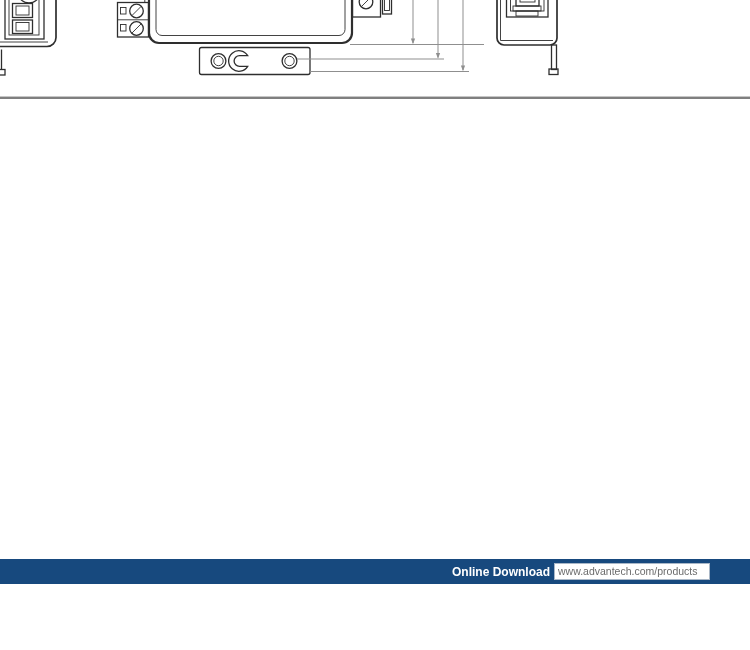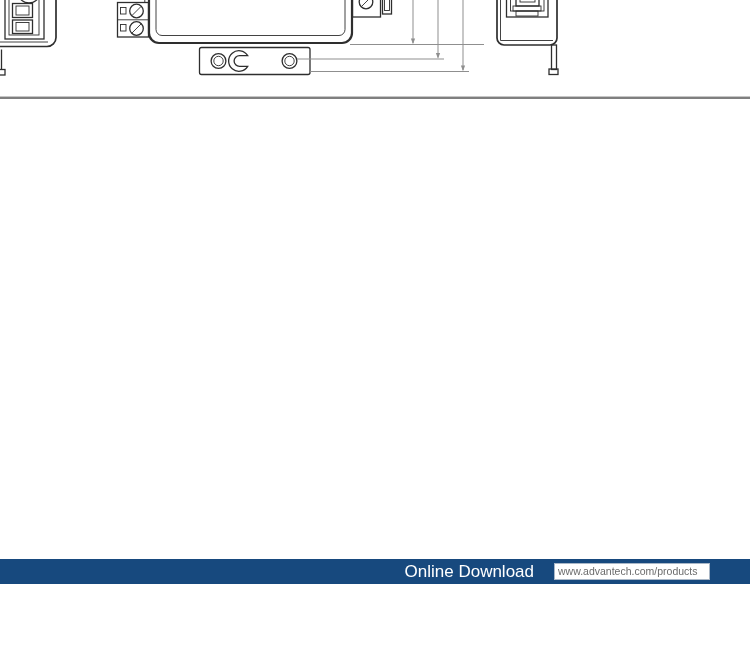--- a/index.html
+++ b/index.html
@@ -25,24 +25,24 @@
     background:#7f7f7f; border-top:1px solid #c6c6c6;
   }
 
   .page-blank { position:absolute; top:99px; left:0; width:750px; height:460px; background:#ffffff; }
 
   .footer-bar {
     position:absolute; top:559px; left:0; width:750px; height:25px;
     background:#17497E; display:flex; align-items:center; justify-content:flex-end;
     box-sizing:border-box; padding-right:40px; gap:4px;
   }
-  .download-label { color:#ffffff; font-weight:normal; font-size:17px; white-space:nowrap; }
+  .download-label { color:#ffffff; font-weight:bold; font-size:12px; white-space:nowrap; }
   .url-box {
     width:148px; height:13px; background:#ffffff; border:1px solid #a9b7c7;
-    display:flex; align-items:center; padding:1px 3px; overflow:hidden;margin-left:16px;
+    display:flex; align-items:center; padding:1px 3px; overflow:hidden;
   }
   .url-text { font-size:10.5px; color:#6b6b6b; white-space:nowrap; line-height:1; }
 </style>
 </head>
 <body>
 
 <div class="page">
 
   <div class="drawing-area">
     <svg width="750" height="96" viewBox="0 0 750 96">

